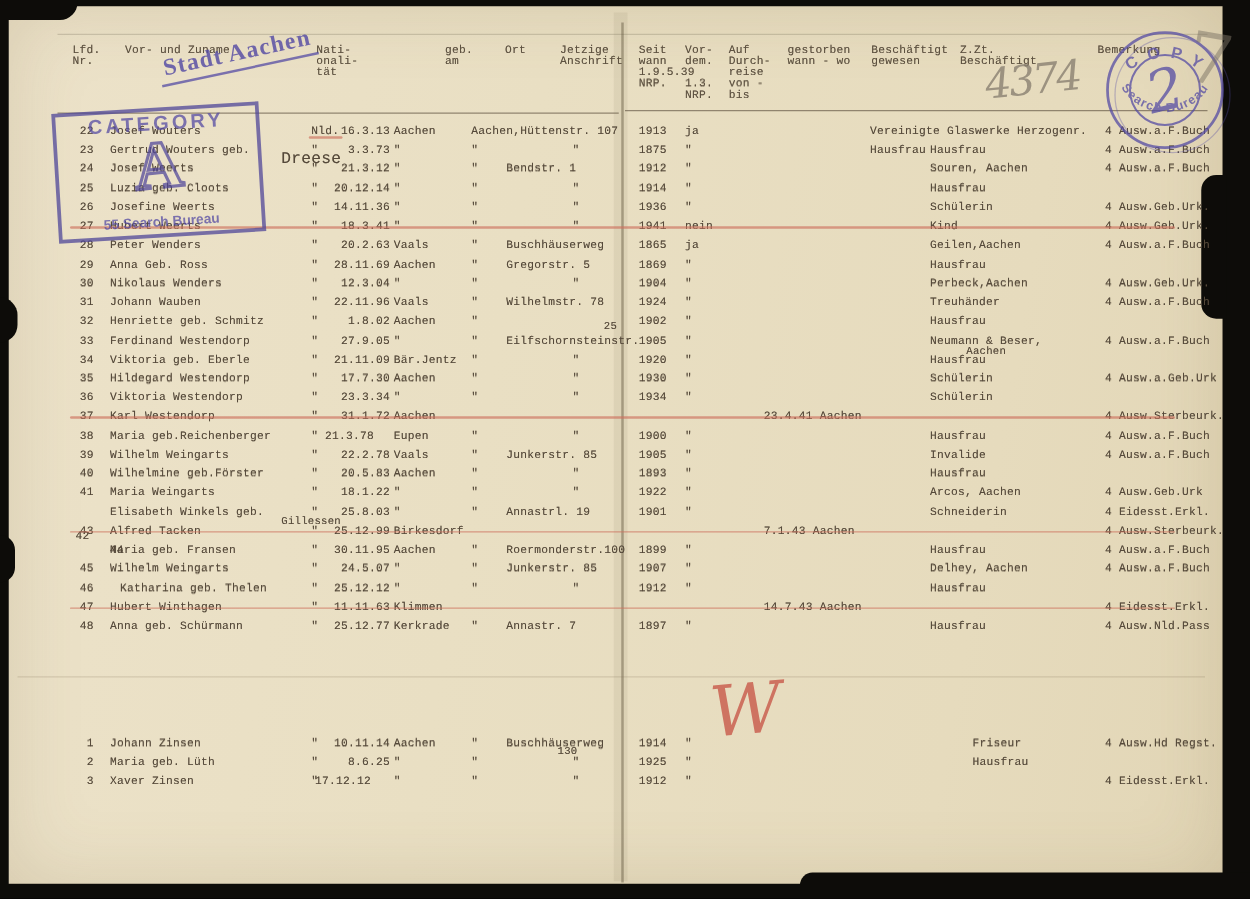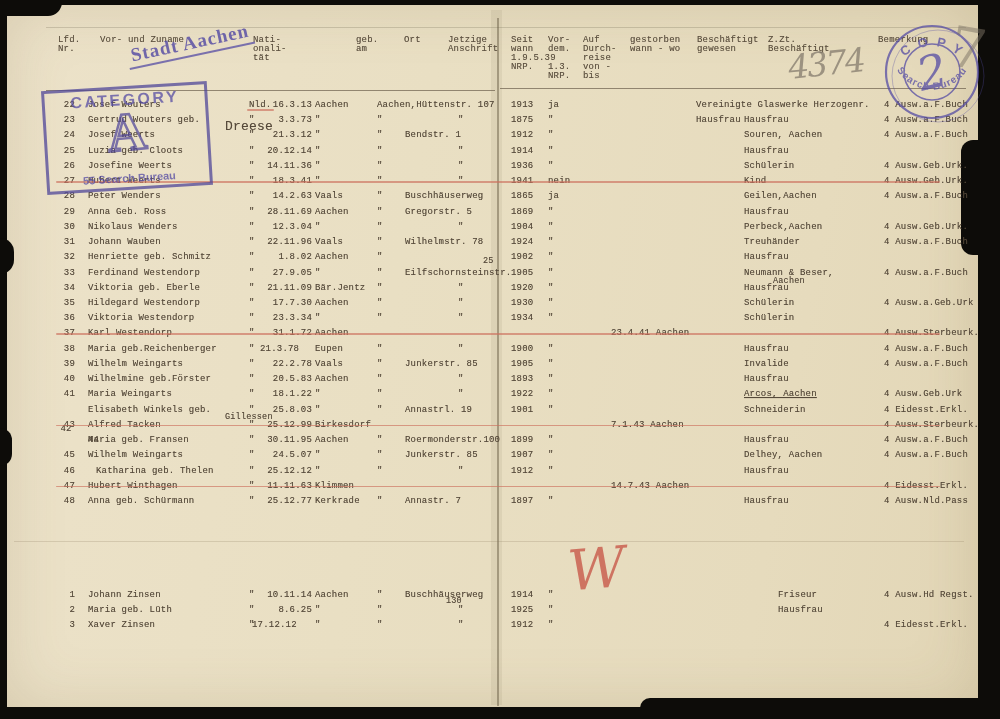--- a/index.html
+++ b/index.html
@@ -125,21 +125,21 @@
       <span class="t" style="left: 377px; top: 176.15px;">"</span>
       <span class="t" style="left: 458px; top: 176.15px;">"</span>
       <span class="t" style="left: 511px; top: 176.15px;">1941</span>
       <span class="t" style="left: 548px; top: 176.15px;">nein</span>
       <span class="t" style="left: 744px; top: 176.15px;">Kind</span>
       <span class="t" style="left: 884px; top: 176.15px;">4 Ausw.Geb.Urk.</span>
       <div class="redline" style="left: 56px; top: 181.15px; width: 884px;"></div>
       <span class="t" style="left: 57px; top: 191.38px; width: 18px; text-align: right;">28</span>
       <span class="t" style="left: 88px; top: 191.38px;">Peter Wenders</span>
       <span class="t" style="left: 249px; top: 191.38px;">"</span>
-      <span class="t" style="left: 252px; top: 191.38px; width: 60px; text-align: right;">14.2.63</span>
+      <span class="t" style="left: 252px; top: 191.38px; width: 60px; text-align: right;">20.2.63</span>
       <span class="t" style="left: 315px; top: 191.38px;">Vaals</span>
       <span class="t" style="left: 377px; top: 191.38px;">"</span>
       <span class="t" style="left: 405px; top: 191.38px;">Buschhäuserweg</span>
       <span class="t" style="left: 511px; top: 191.38px;">1865</span>
       <span class="t" style="left: 548px; top: 191.38px;">ja</span>
       <span class="t" style="left: 744px; top: 191.38px;">Geilen,Aachen</span>
       <span class="t" style="left: 884px; top: 191.38px;">4 Ausw.a.F.Buch</span>
       <span class="t" style="left: 57px; top: 206.61px; width: 18px; text-align: right;">29</span>
       <span class="t" style="left: 88px; top: 206.61px;">Anna Geb. Ross</span>
       <span class="t" style="left: 249px; top: 206.61px;">"</span>
@@ -267,21 +267,21 @@
       <span class="t" style="left: 744px; top: 374.14px;">Hausfrau</span>
       <span class="t" style="left: 57px; top: 389.37px; width: 18px; text-align: right;">41</span>
       <span class="t" style="left: 88px; top: 389.37px;">Maria Weingarts</span>
       <span class="t" style="left: 249px; top: 389.37px;">"</span>
       <span class="t" style="left: 252px; top: 389.37px; width: 60px; text-align: right;">18.1.22</span>
       <span class="t" style="left: 315px; top: 389.37px;">"</span>
       <span class="t" style="left: 377px; top: 389.37px;">"</span>
       <span class="t" style="left: 458px; top: 389.37px;">"</span>
       <span class="t" style="left: 511px; top: 389.37px;">1922</span>
       <span class="t" style="left: 548px; top: 389.37px;">"</span>
-      <span class="t" style="left: 744px; top: 389.37px; text-decoration: underline;">Arcos, Aachen</span>
+      <span class="t" style="left: 744px; top: 389.37px;">Arcos, Aachen</span>
       <span class="t" style="left: 884px; top: 389.37px;">4 Ausw.Geb.Urk</span>
       <span class="t" style="left: 57px; top: 424px; width: 18px; text-align: center;">42</span>
       <span class="t" style="left: 88px; top: 404.6px;">Elisabeth Winkels geb.</span>
       <span class="t" style="left: 225px; top: 411.6px; font-size: 8.5px;">Gillessen</span>
       <span class="t" style="left: 249px; top: 404.6px;">"</span>
       <span class="t" style="left: 252px; top: 404.6px; width: 60px; text-align: right;">25.8.03</span>
       <span class="t" style="left: 315px; top: 404.6px;">"</span>
       <span class="t" style="left: 377px; top: 404.6px;">"</span>
       <span class="t" style="left: 405px; top: 404.6px;">Annastrl. 19</span>
       <span class="t" style="left: 511px; top: 404.6px;">1901</span>

